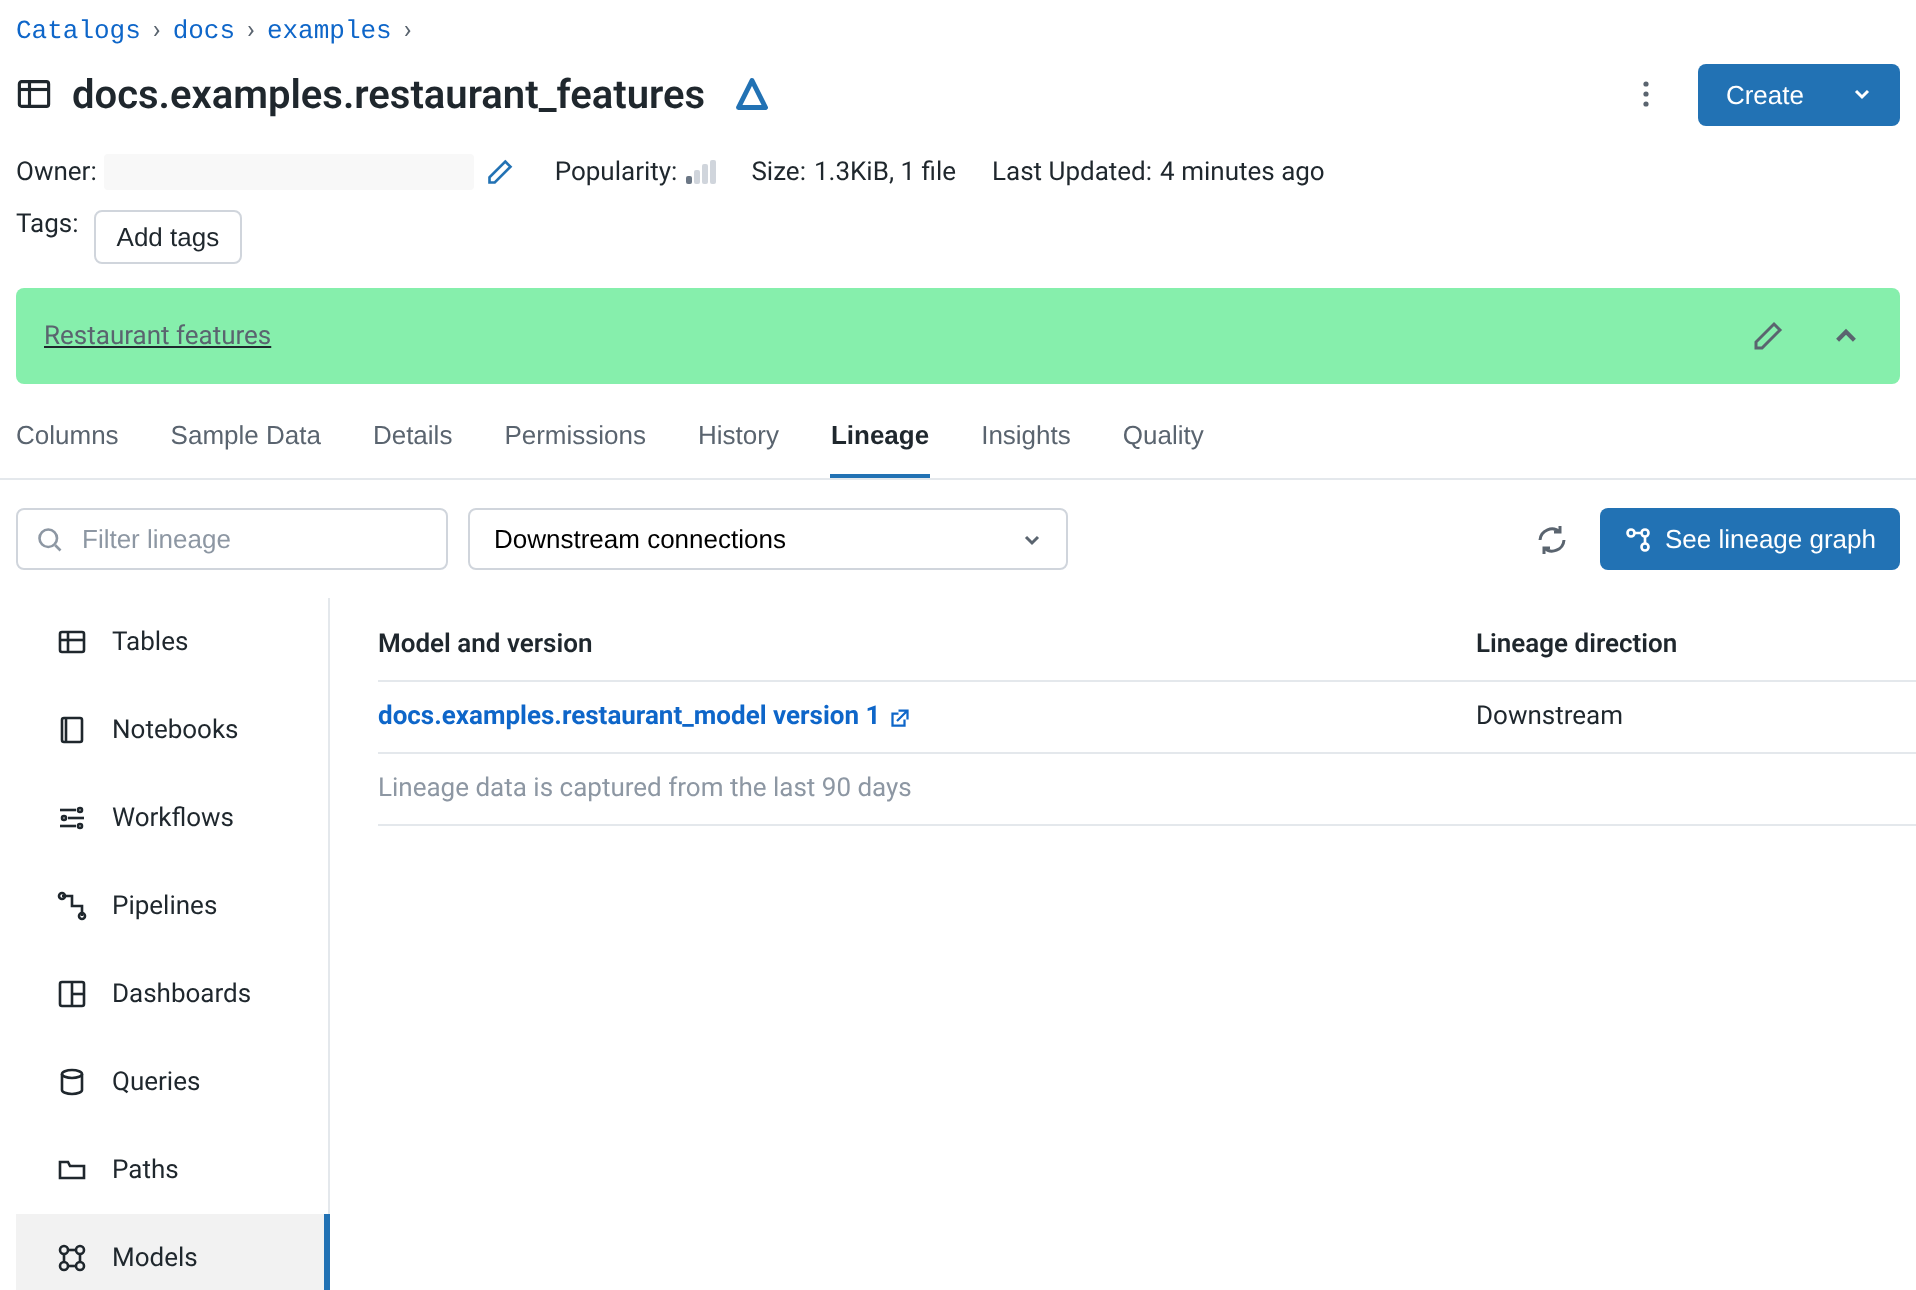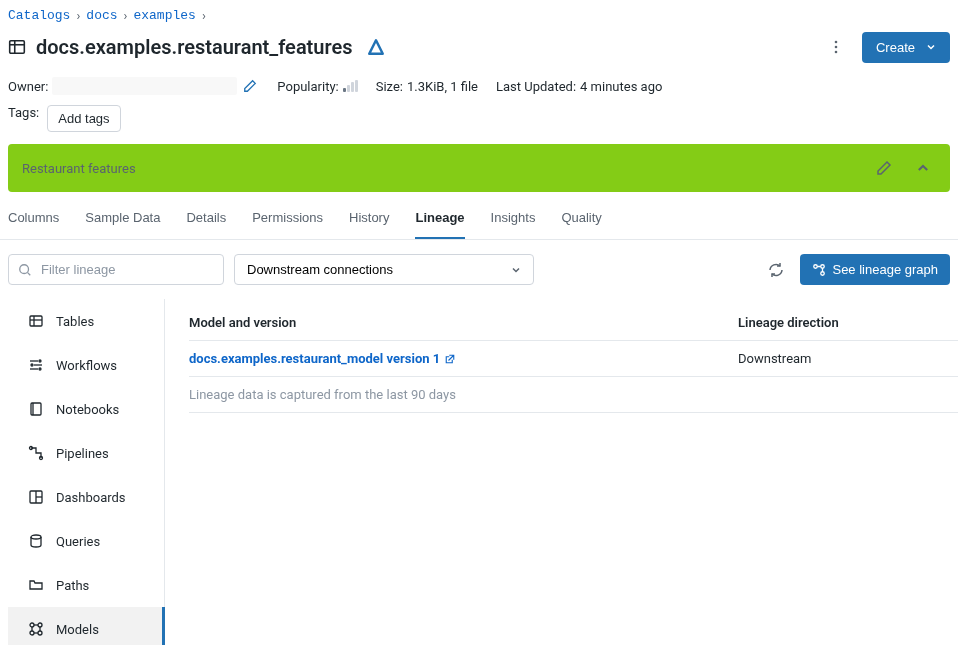--- a/index.html
+++ b/index.html
@@ -64,21 +64,21 @@
     }
     .create-btn {
       background: #2272b4;
       color: #fff;
       border: none;
       border-radius: 4px;
       padding: 8px 14px;
       font-size: 13px;
       display: flex;
       align-items: center;
-      gap: 11px;
+      gap: 24px;
       cursor: pointer;
     }
     .meta-row {
       display: flex;
       align-items: center;
       gap: 18px;
       padding: 10px 8px 6px 8px;
       font-size: 13px;
       color: #1f272d;
     }
@@ -128,26 +128,27 @@
       background: #fff;
       border: 1px solid #d0d5dc;
       border-radius: 4px;
       padding: 5px 10px;
       font-size: 13px;
       color: #1f272d;
       cursor: pointer;
     }
     .comment-block {
       margin: 0 8px 8px 8px;
-      background: #84cc16;
+      background: #86efac;
       border-radius: 4px;
       padding: 10px 14px;
       display: flex;
       align-items: center;
       gap: 12px;
+      text-decoration: underline;
     }
     .comment-text {
       flex: 1;
       color: #5a646f;
       font-size: 13px;
     }
     .comment-icon-btn {
       background: none;
       border: none;
       cursor: pointer;
@@ -439,35 +440,35 @@
     <div class="sidebar-item">
       <svg width="16" height="16" viewBox="0 0 16 16" fill="none" stroke="#1f272d" stroke-width="1.3">
         <rect x="2" y="3" width="12" height="10" rx="1"></rect>
           <line x1="2" y1="7" x2="14" y2="7"></line>
           <line x1="6" y1="3" x2="6" y2="13"></line>
       </svg>
       <span>Tables</span>
     </div>
     <div class="sidebar-item">
       <svg width="16" height="16" viewBox="0 0 16 16" fill="none" stroke="#1f272d" stroke-width="1.3">
+        <rect x="3" y="2" width="10" height="12" rx="1"></rect>
+          <line x1="5" y1="2" x2="5" y2="14"></line>
+      </svg>
+      <span>Notebooks</span>
+    </div>
+    <div class="sidebar-item">
+      <svg width="16" height="16" viewBox="0 0 16 16" fill="none" stroke="#1f272d" stroke-width="1.3">
         <line x1="2" y1="4" x2="10" y2="4"></line>
           <line x1="6" y1="8" x2="14" y2="8"></line>
           <line x1="2" y1="12" x2="10" y2="12"></line>
         <circle cx="12" cy="4" r="1"></circle>
           <circle cx="4" cy="8" r="1"></circle>
           <circle cx="12" cy="12" r="1"></circle>
       </svg>
       <span>Workflows</span>
-    </div>
-    <div class="sidebar-item">
-      <svg width="16" height="16" viewBox="0 0 16 16" fill="none" stroke="#1f272d" stroke-width="1.3">
-        <rect x="3" y="2" width="10" height="12" rx="1"></rect>
-          <line x1="5" y1="2" x2="5" y2="14"></line>
-      </svg>
-      <span>Notebooks</span>
     </div>
     <div class="sidebar-item">
       <svg width="16" height="16" viewBox="0 0 16 16" fill="none" stroke="#1f272d" stroke-width="1.3">
         <path d="M3 3 L8 3 L8 8 L13 8 L13 13"></path>
           <circle cx="3" cy="3" r="1.5"></circle>
           <circle cx="13" cy="13" r="1.5"></circle>
       </svg>
       <span>Pipelines</span>
     </div>
     <div class="sidebar-item">

